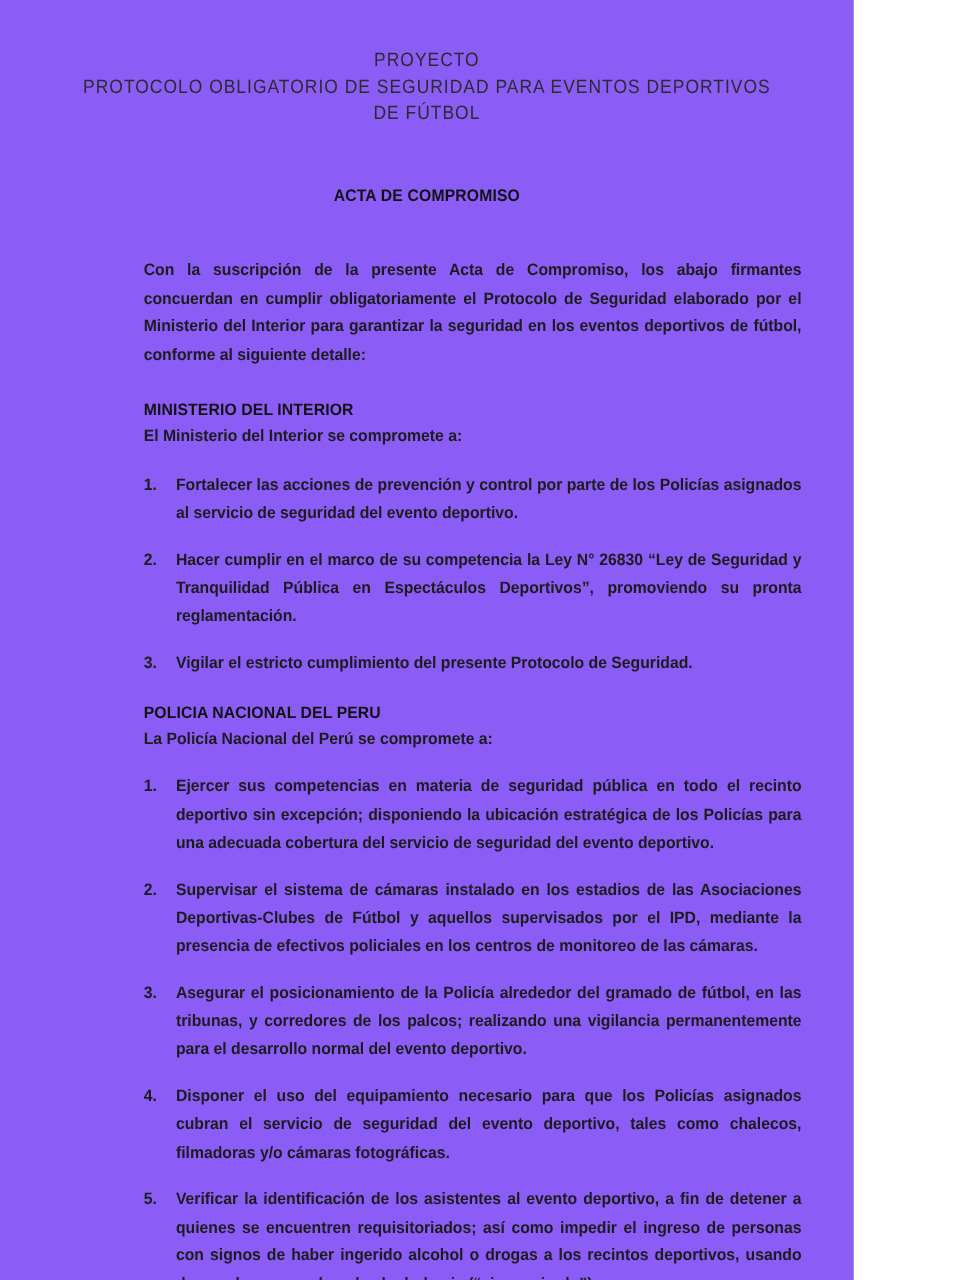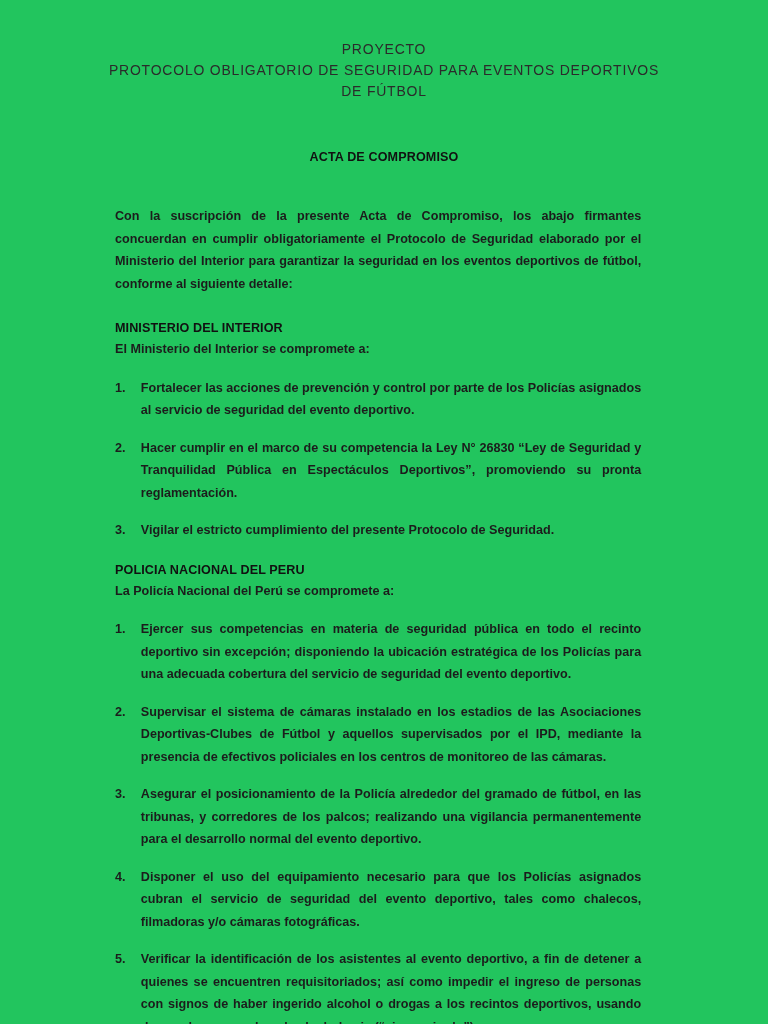--- a/index.html
+++ b/index.html
@@ -13,23 +13,23 @@
     width: 768px;
     height: 1024px;
     overflow: hidden;
     font-family: "Liberation Sans", "DejaVu Sans", sans-serif;
     color: #1a1a1a;
     -webkit-font-smoothing: antialiased;
   }
 
   .page {
     position: relative;
-    width: 768px;
+    width: 683px;
     height: 1024px;
-    background: #22c55e;
+    background: #8b5cf6;
     box-sizing: border-box;
     padding: 0;
   }
 
   
   .doc-title {
     margin: 0;
     padding-top: 38px;
     text-align: center;
     font-family: "Liberation Sans", "DejaVu Sans", sans-serif;

